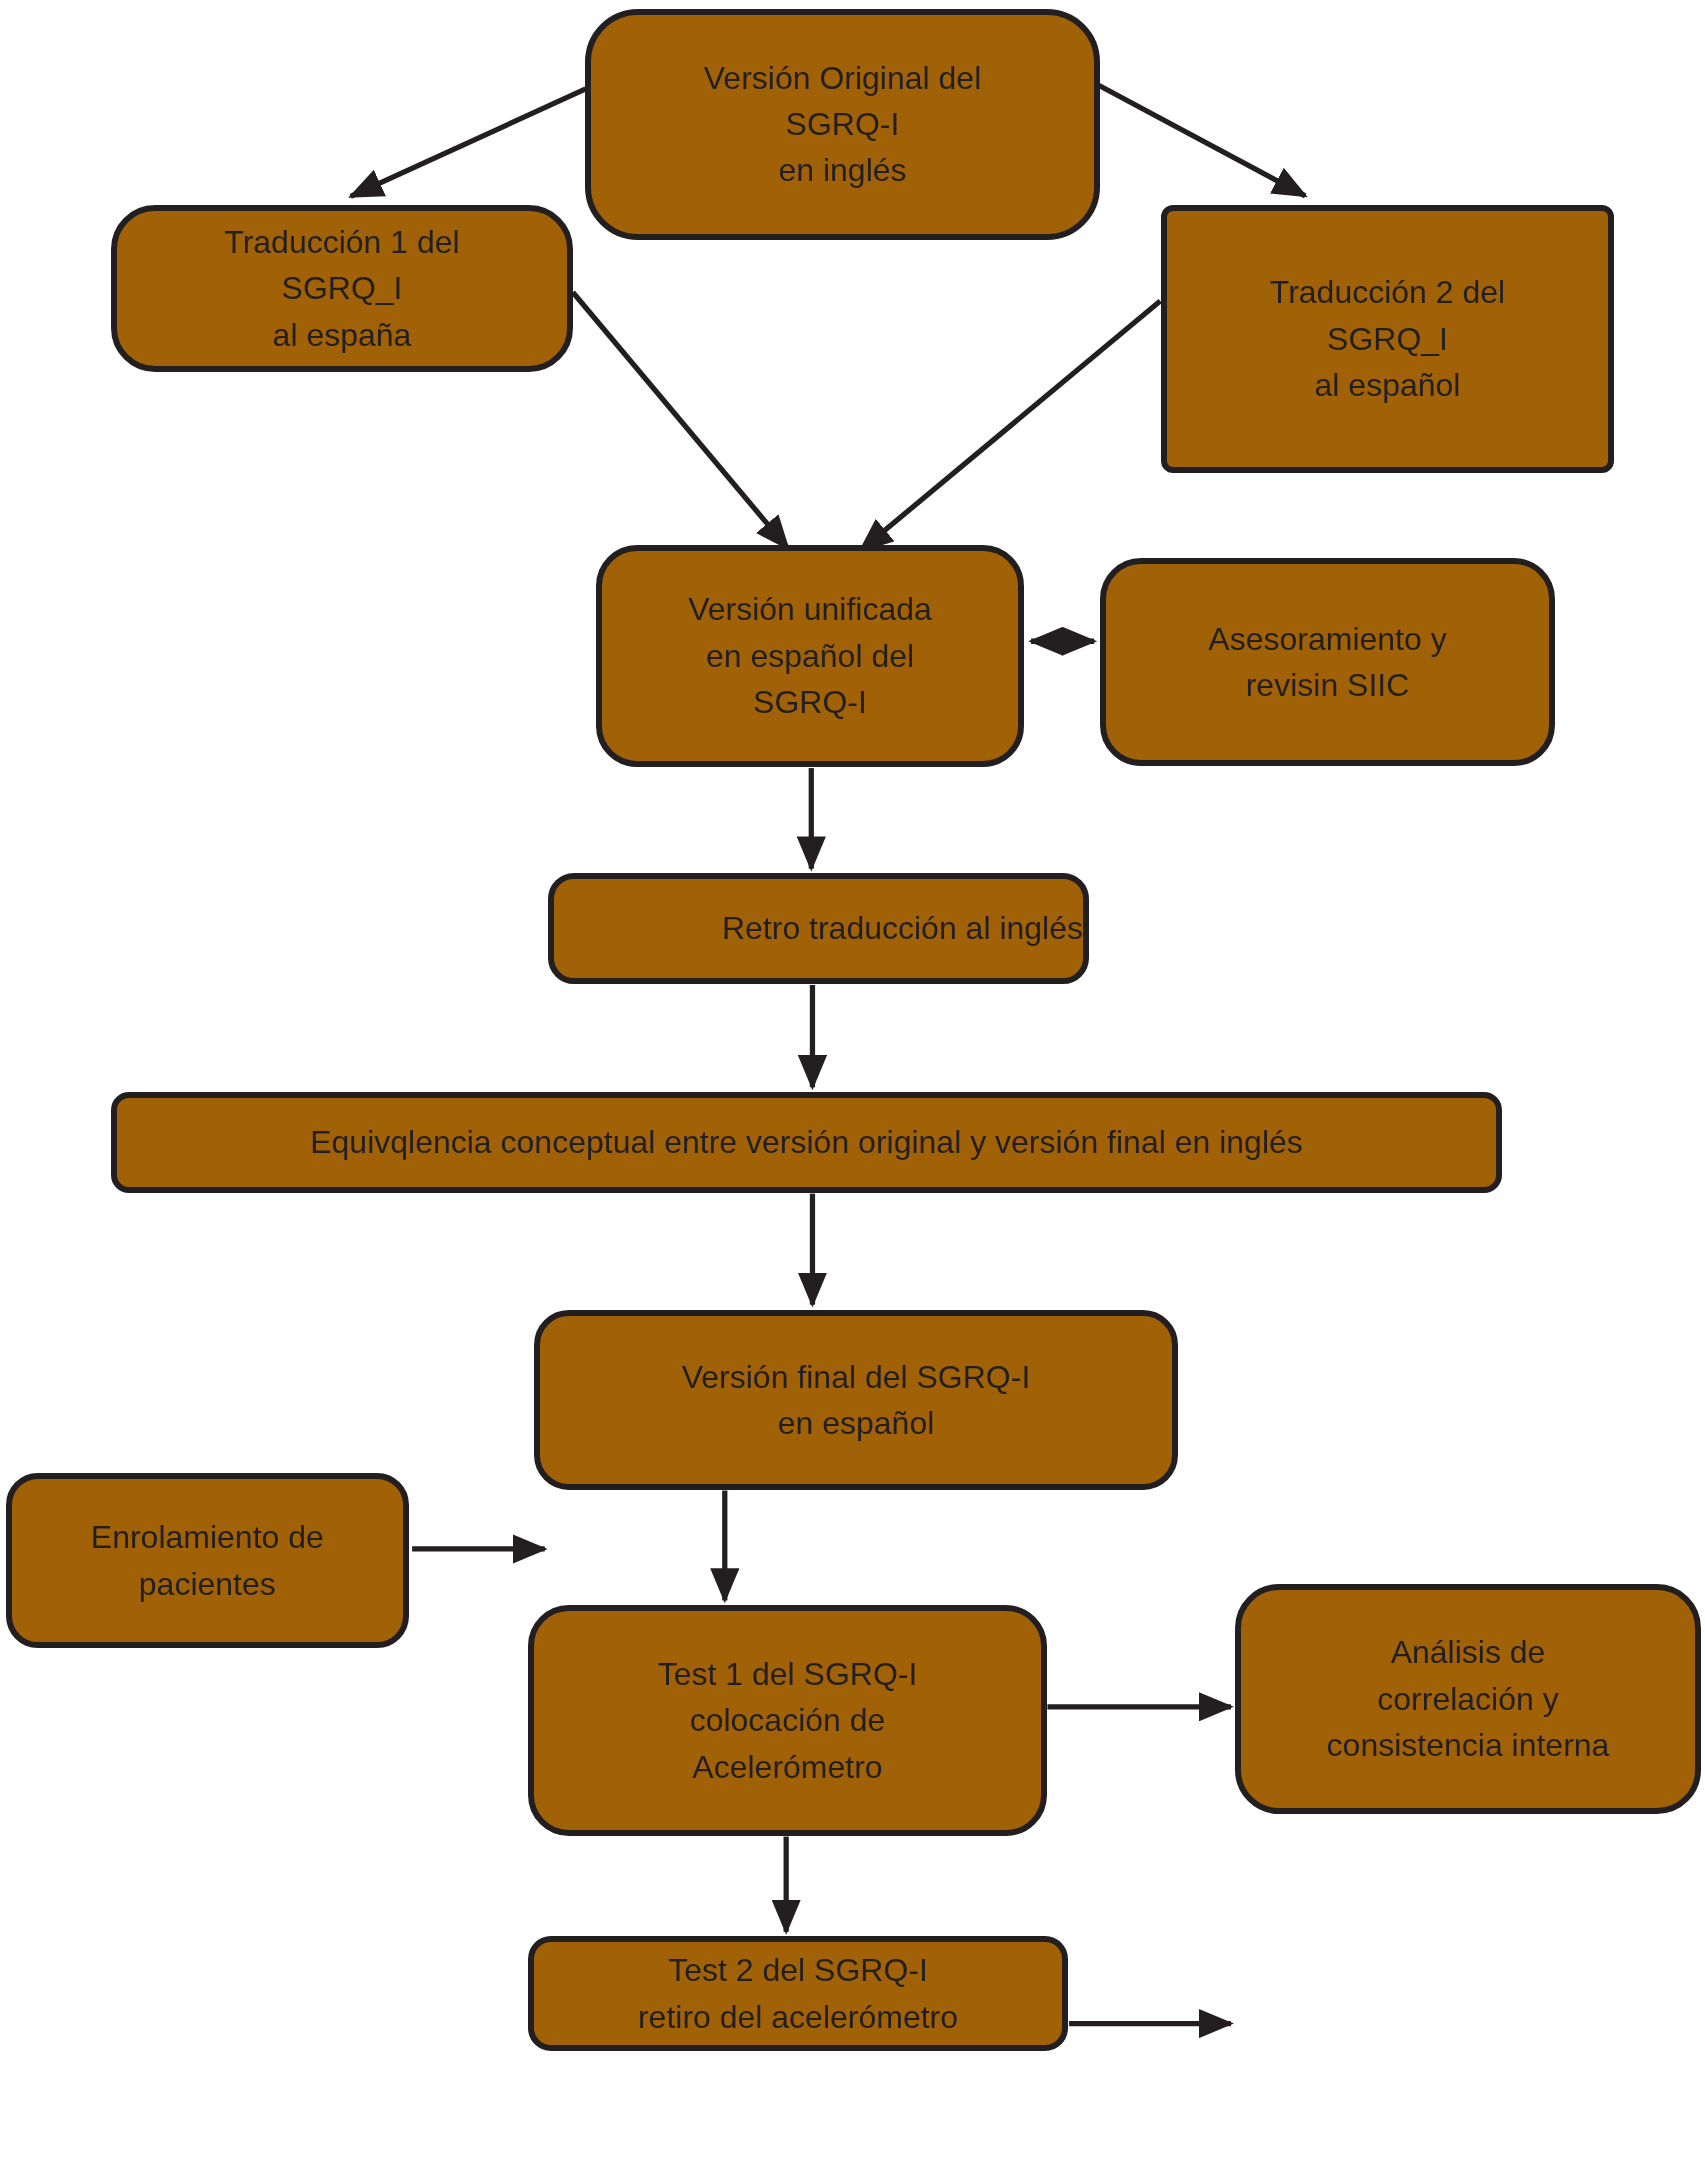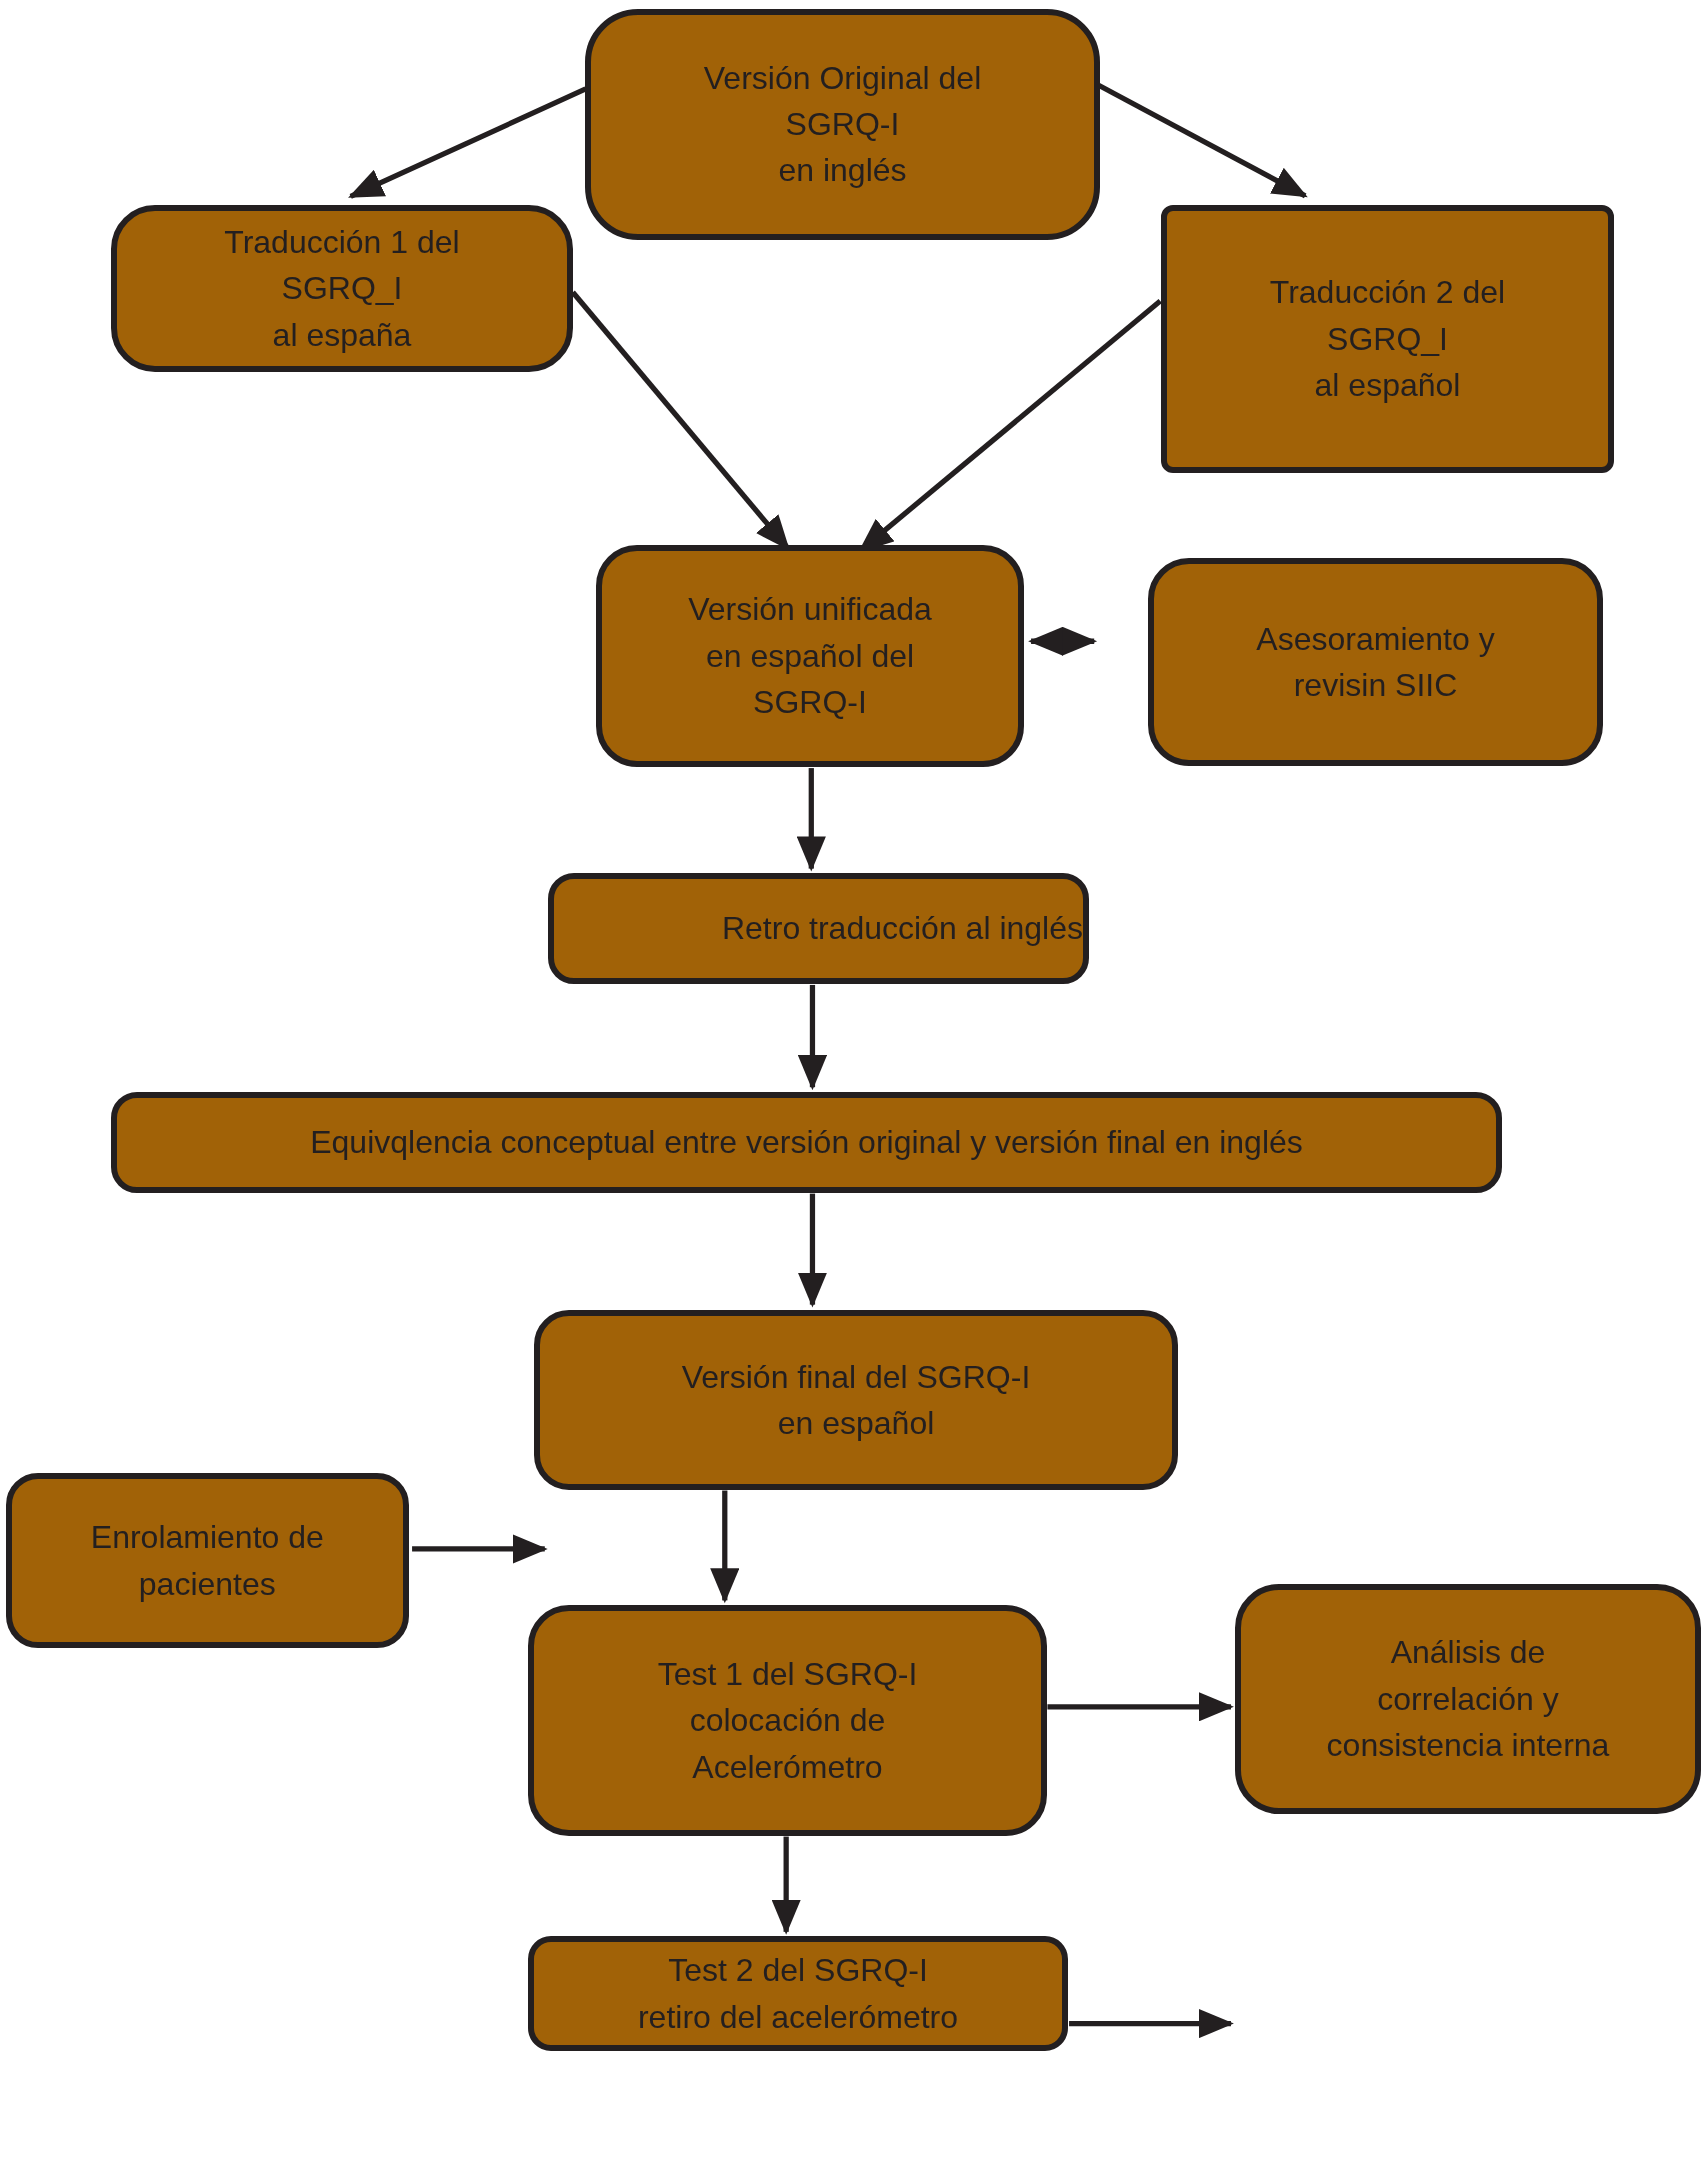--- a/index.html
+++ b/index.html
@@ -31,23 +31,23 @@
     line-height: 1.45;
   }
   .bline { display: block; white-space: nowrap; }
   .bline:empty { height: 47px; }
 
   
   #n-original      { left: 585px; top: 8.8px;   width: 515px;  height: 231px; border-radius: 53px; }
   #n-traduccion1   { left: 111px;  top: 205px;  width: 462px;  height: 167px; border-radius: 44px; }
   #n-traduccion2   { left: 1161px; top: 205px;  width: 453px;  height: 268px; border-radius: 12px; }
   #n-unificada     { left: 596px; top: 545px;  width: 428px;  height: 222px; border-radius: 41px; }
-  #n-asesoramiento { left: 1100px; top: 558px;  width: 455px;  height: 208px; border-radius: 41px; margin-left: 48px; }
+  #n-asesoramiento { left: 1100px; top: 558px;  width: 455px;  height: 208px; border-radius: 41px; }
   #n-retro         { left: 548px;  top: 873px; width: 541px;  height: 111px; border-radius: 26px; align-items: flex-end; }
-  #n-equivalencia  { left: 111px;  top: 1092px; width: 1391px; height: 101px; border-radius: 26px; }
+  #n-equivalencia  { left: 111px;  top: 1092px; width: 1391px; height: 101px; border-radius: 18px; }
   #n-final         { left: 534px;  top: 1310px; width: 644px;  height: 180px; border-radius: 35px; justify-content: center; }
   #n-enrolamiento  { left: 5.8px;   top: 1473px; width: 403px;  height: 175px; border-radius: 32px; }
   #n-test1         { left: 528px;  top: 1605px; width: 519px;  height: 231px; border-radius: 41px; }
   #n-analisis      { left: 1235px; top: 1584px; width: 466px;  height: 230px; border-radius: 44px; }
   #n-test2         { left: 528px;  top: 1936px; width: 540px;  height: 115px; border-radius: 23px; }
   #n-retest        { left: 1235px; top: 1891px; width: 460px;  height: 266px; border-radius: 44px; }
 </style>
 </head>
 <body>
 

